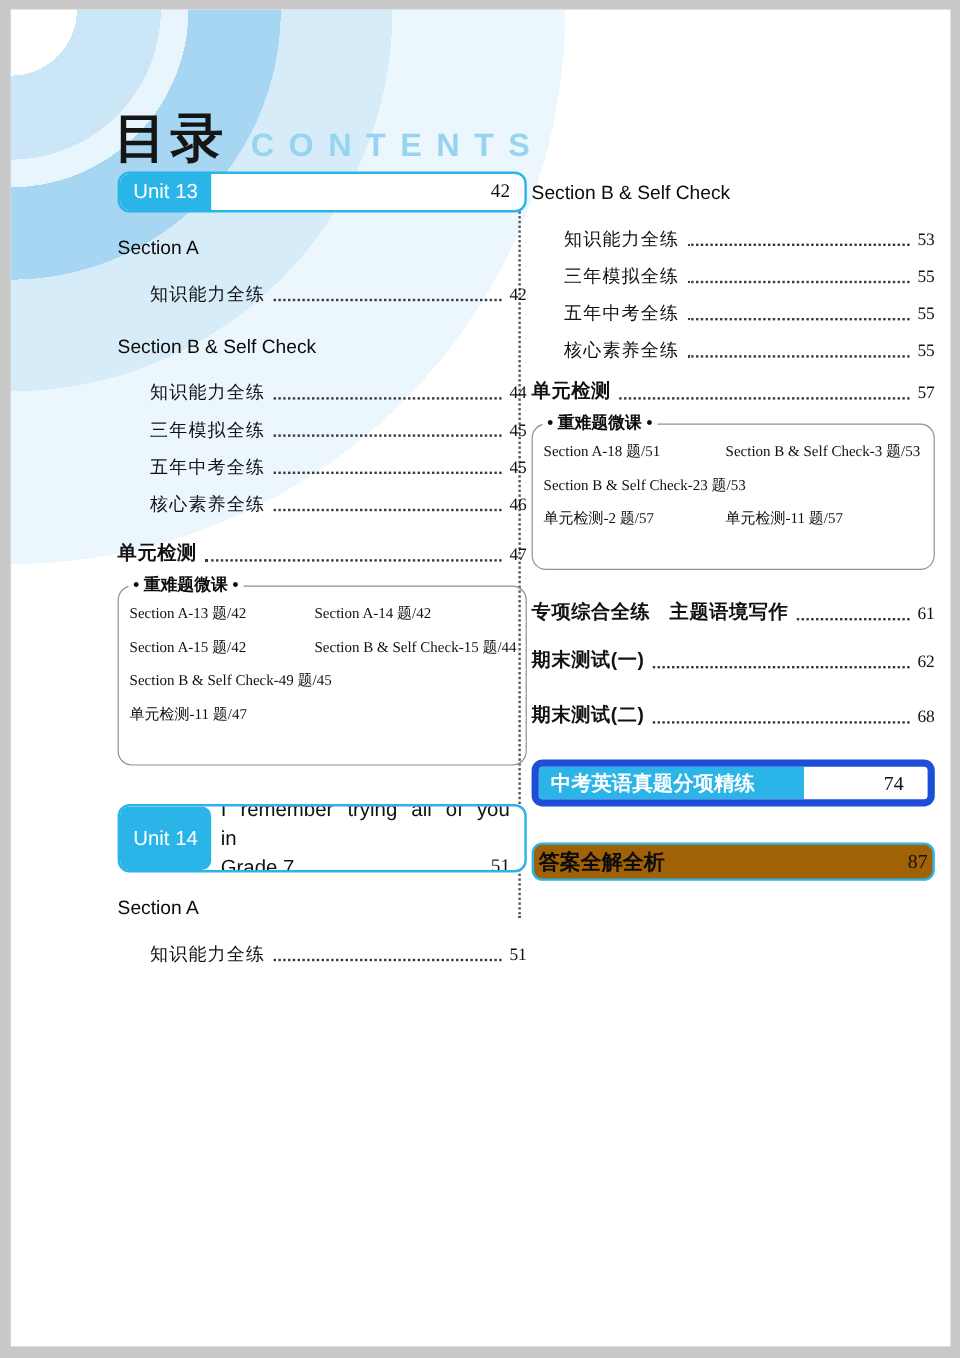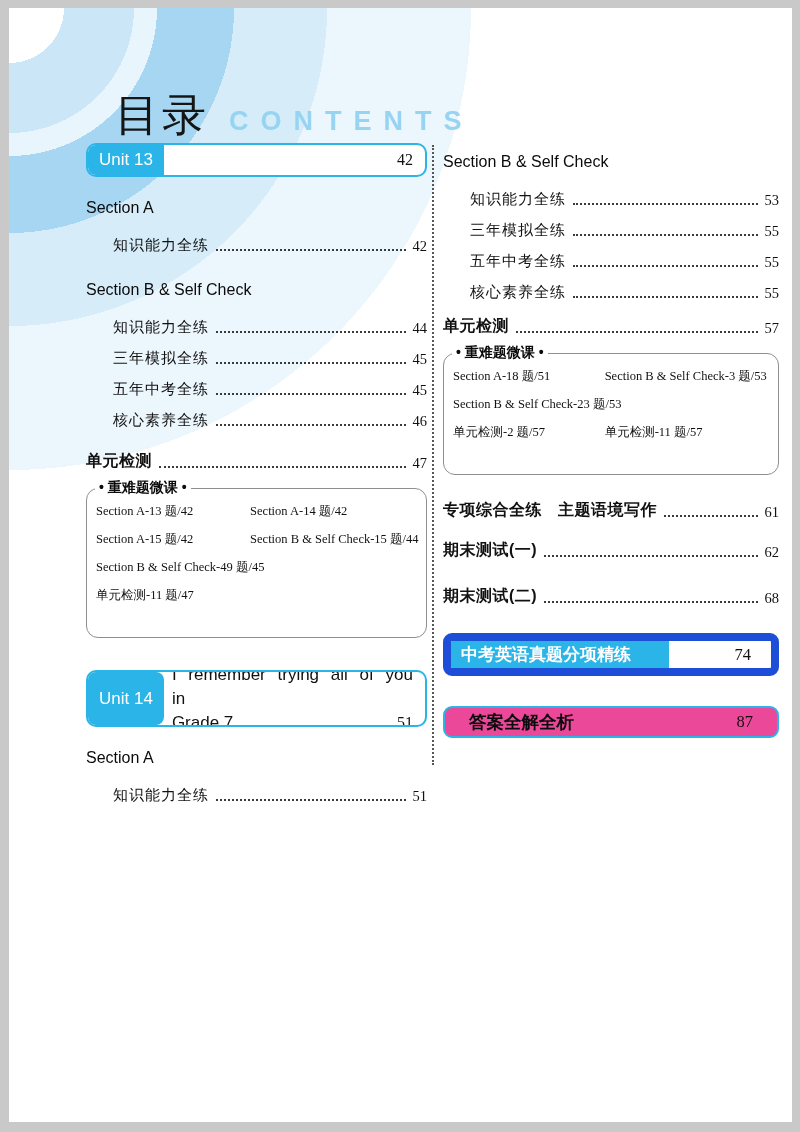--- a/index.html
+++ b/index.html
@@ -12,25 +12,25 @@
       #cbe6f7 55px 125px,
       #e9f5fc 125px 148px,
       #a7d6f2 148px 225px,
       #d6ecf9 225px 318px,
       #ecf6fd 318px 462px,
       #ffffff 462px);}
   .content{position:relative;z-index:1;}
 
   
   .hdr{position:absolute;left:86px;top:78px;display:flex;align-items:baseline;}
-  .hdr-cn{font-size:44px;font-weight:400;letter-spacing:3px;color:#151515;margin-left:20px;}
+  .hdr-cn{font-size:44px;font-weight:700;letter-spacing:3px;color:#151515;}
   .hdr-en{margin-left:20px;font-size:27px;letter-spacing:12px;color:#96d4f1;font-weight:bold;}
 
   
-  .col-left{position:absolute;left:77px;top:135px;width:341px;}
+  .col-left{position:absolute;left:89px;top:135px;width:341px;}
   .col-right{position:absolute;left:434px;top:135px;width:336px;}
   .divider{position:absolute;left:423px;top:137px;height:620px;border-left:2px dotted #555;}
 
   
   .unit-box{display:flex;border:2px solid #2ab4e8;border-radius:10px;overflow:hidden;background:#fff;align-items:stretch;}
   .unit-badge{background:#2ab4e8;color:#fff;font-size:17px;display:flex;align-items:center;justify-content:center;
               padding:5px 11px;white-space:nowrap;border-radius:0 8px 8px 0;}
   .u13 .unit-badge{border-radius:0;}
   .unit-main{flex:1;display:flex;align-items:center;padding:0 8px;font-size:17px;}
   .unit-main .t{word-spacing:4px;}
@@ -54,26 +54,26 @@
   .micro{position:relative;border:1.5px solid #8f8f8f;border-radius:12px;margin-top:16px;padding:14px 9px 22px 9px;}
   .micro-title{position:absolute;top:-10px;left:8px;background:#fff;padding:0 4px;font-size:14px;font-weight:bold;color:#0b0b0b;}
   .micro-title::before{content:"• ";} .micro-title::after{content:" •";}
   .micro-row{display:flex;margin:0 0 11px 0;}
   .micro-cell{font-family:"Liberation Serif","DejaVu Serif",serif;font-size:12.5px;white-space:nowrap;}
   .micro-cell.c1{width:48%;flex-shrink:0;}
   .kai{}
 
   
   .special-row .lbl2{margin-left:16px;}
-  .banner{display:flex;border:8px solid #1d4ed8;border-radius:9px;overflow:hidden;margin-top:26px;height:27px;}
+  .banner{display:flex;border:6px solid #1d4ed8;border-radius:9px;overflow:hidden;margin-top:26px;height:27px;}
   .banner-label{background:#2ab4e8;color:#fff;font-weight:bold;font-size:17px;display:flex;align-items:center;padding:0 10px;width:62%;}
   .banner-page{flex:1;display:flex;align-items:center;justify-content:flex-end;padding:0 20px;
                font-family:"Liberation Serif","DejaVu Serif",serif;font-size:16.5px;}
   .answers{display:flex;border:2px solid #2ab4e8;border-radius:9px;margin-top:30px;height:28px;align-items:center;
-           padding:0 24px;justify-content:space-between;background:#ec4899;}
+           padding:0 4px;justify-content:space-between;background:#a16207;}
   .answers-label{font-weight:bold;font-size:17.5px;color:#0b0b0b;}
   .answers-page{font-family:"Liberation Serif","DejaVu Serif",serif;font-size:16.5px;}
 
   
   .qr-wrap{display:flex;gap:28px;margin:14px 0 0 90px;}
   .qr-item{display:flex;flex-direction:column;align-items:center;}
   .qr{position:relative;width:60px;height:60px;background:
         repeating-conic-gradient(#000 0% 25%, rgba(0,0,0,0) 25% 50%) 0 0/9px 9px,
         repeating-conic-gradient(#000 0% 25%, rgba(0,0,0,0) 25% 50%) 4px 6px/13px 13px,
         #fff;}

